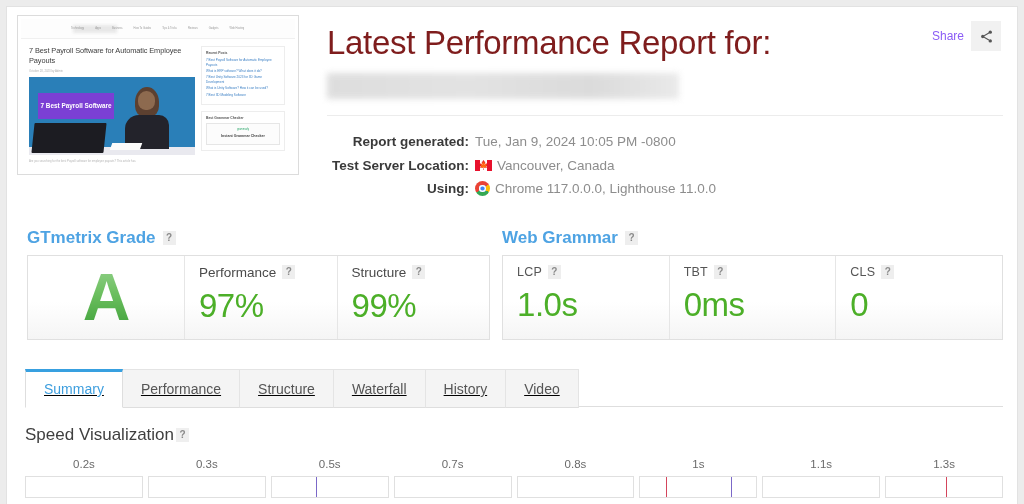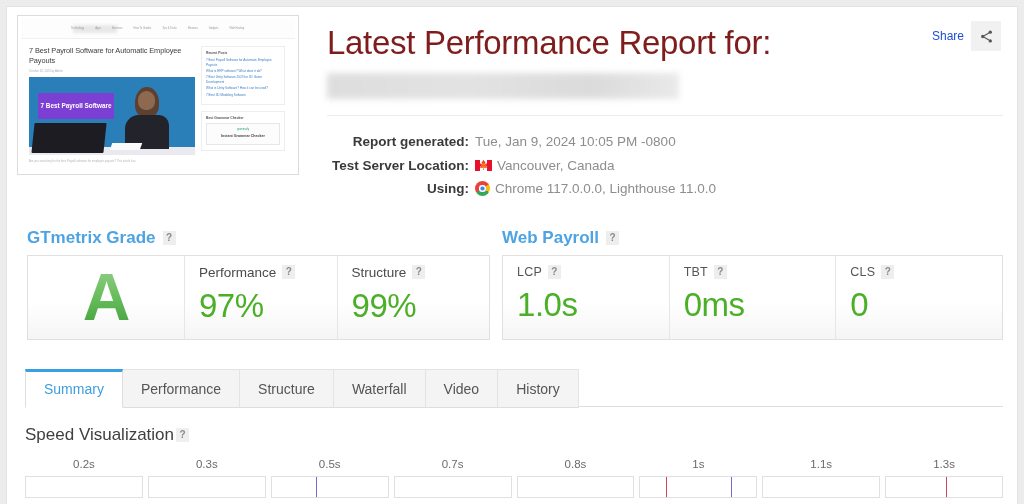--- a/index.html
+++ b/index.html
@@ -121,21 +121,21 @@
     font-size: 2.6px; color: #2aa66a; filter: blur(.2px); margin-bottom: 3px;
   }
   .t-ad-t { font-size: 3.6px; color: #444; font-weight: 700; line-height: 1.35; }
 
   .head-right { flex: 1; padding-left: 28px; position: relative; }
 
   .share {
     position: absolute; right: 2px; top: 6px;
     display: flex; align-items: center; gap: 7px;
   }
-  .share-label { font-size: 12px; color: #1d4ed8; }
+  .share-label { font-size: 12px; color: #8b5cf6; }
   .share-btn {
     width: 30px; height: 30px; background: #f1f1f1;
     display: flex; align-items: center; justify-content: center;
   }
 
   .report-title {
     font-size: 33px; color: #7f1d1d; font-weight: 400;
     letter-spacing: -.3px; line-height: 1.1; margin-top: 10px;
   }
   .url-blur {
@@ -218,21 +218,21 @@
     background: linear-gradient(180deg,#93d18c 0%,#6cbf5f 45%,#3fa13a 100%);
     -webkit-background-clip: text; background-clip: text; color: transparent;
     letter-spacing: -1px;
   }
   .vital-label {
     font-size: 12.5px; color: #555; letter-spacing: .2px;
     display: flex; align-items: center; gap: 6px;
   }
 
   
-  .tabs-wrap { margin-top: 28px; padding: 0 14px 0 18px; position: relative; }
+  .tabs-wrap { margin-top: 28px; padding: 0 14px 0 18px; position: relative; text-decoration: underline; }
   .tabs { display: flex; align-items: flex-end; position: relative; z-index: 2; }
   .tab {
     padding: 11px 18px 10px; font-size: 14px; color: #555;
     background: #f4f4f4; border: 1px solid #e4e4e4;
     border-bottom: 1px solid #dedede; white-space: nowrap;
     position: relative; top: 1px;
   }
   .tab + .tab { border-left: none; }
   .tab.active {
     background: #ffffff; color: #3d9ede; border-color: #dedede;
@@ -384,21 +384,21 @@
             <span>Structure</span>
             <span class="q">?</span>
           </div>
           <div class="card-value">99%</div>
         </div>
       </div>
     </div>
 
     <div class="panel-vitals">
       <div class="panel-h">
-        <span>Web Payroll</span>
+        <span>Web Grammar</span>
         <span class="q">?</span>
       </div>
       <div class="cards">
         <div class="card">
           <div class="vital-label">
             <span>LCP</span>
             <span class="q">?</span>
           </div>
           <div class="card-value">1.0s</div>
         </div>
@@ -419,22 +419,22 @@
       </div>
     </div>
   </div>
 
   <div class="tabs-wrap">
     <div class="tabs">
       <div class="tab active">Summary</div>
       <div class="tab">Performance</div>
       <div class="tab">Structure</div>
       <div class="tab">Waterfall</div>
+      <div class="tab">History</div>
       <div class="tab">Video</div>
-      <div class="tab">History</div>
     </div>
     <div class="tabs-rule"></div>
   </div>
 
   <div class="sv">
     <div class="sv-h">
       <span>Speed Visualization</span>
       <span class="q">?</span>
     </div>
     <div class="film">

